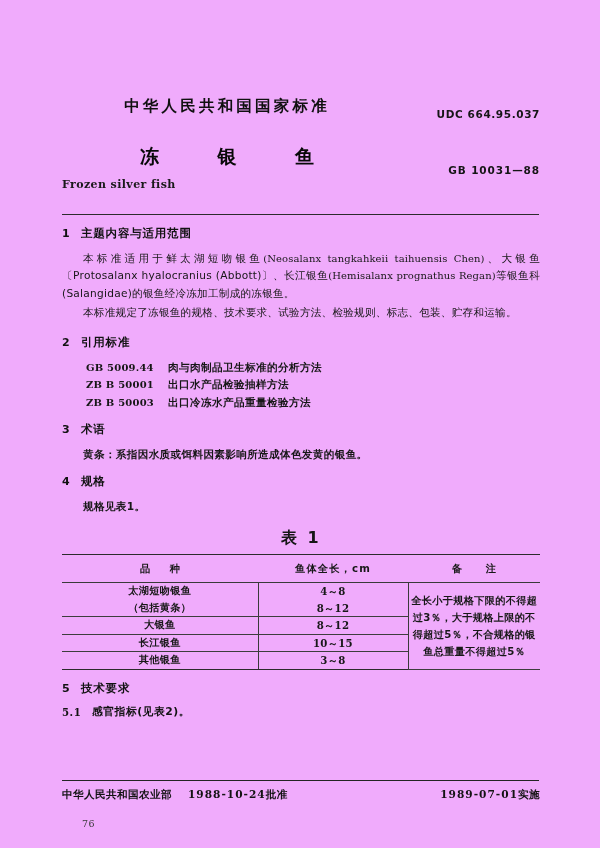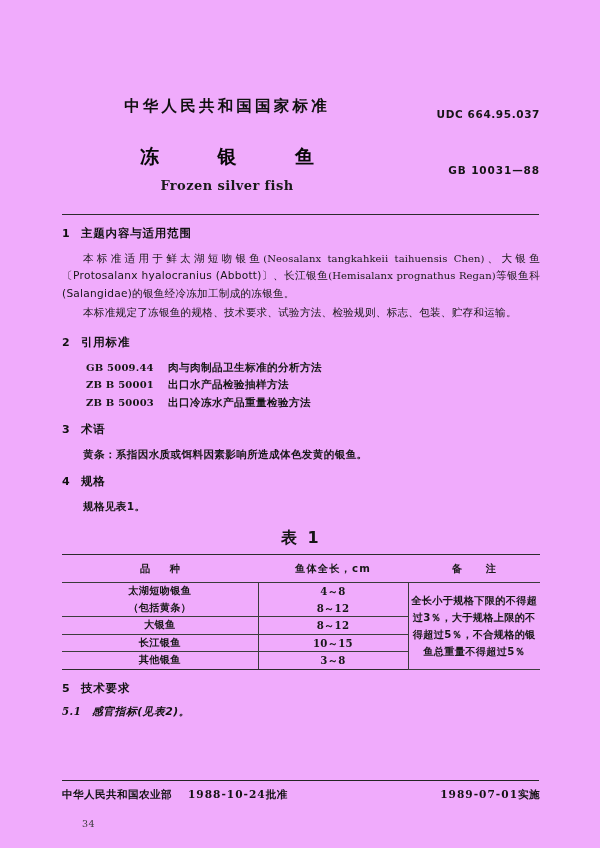--- a/index.html
+++ b/index.html
@@ -76,22 +76,21 @@
     font-weight: bold;
     letter-spacing: 0.9px;
     color: #151515;
     white-space: nowrap;
   }
   .doc-title-en {
     position: absolute;
     left: 0;
     top: 82px;
     width: 330px;
-    text-align: center;
-    font-size: 13px;
+    font-size: 11px;
     font-weight: bold;
     font-family: "DejaVu Serif", "Liberation Serif", serif;
     letter-spacing: 0.4px;
     color: #1a1a1a;
     white-space: nowrap;
   }
 
   
   .rule {
     position: absolute;
@@ -170,26 +169,25 @@
     padding-left: 21px;
     font-size: 10.6px;
     line-height: 16.4px;
     letter-spacing: 0.35px;
     color: #171717;
     font-weight: bold;
   }
 
   .sub-head {
     display: flex;
-    align-items: flex-start;
+    align-items: center;
     font-size: 10.8px;
     font-weight: bold;
     letter-spacing: 0.5px;
     color: #131313;
-    font-style: italic;
   }
   .sub-head .snum {
     width: 30px;
     flex: 0 0 30px;
     font-family: "DejaVu Serif", "Liberation Serif", serif;
     font-size: 10.2px;
   }
 
   
   .tbl-wrap { margin-top: 14px; }
@@ -390,15 +388,15 @@
 
   <div class="footer">
     <div class="approve">
       <span>中华人民共和国农业部</span><span class="dt">1988-10-24</span><span>批准</span>
     </div>
     <div class="effect">
       <span class="dt">1989-07-01</span><span>实施</span>
     </div>
   </div>
 
-  <div class="page-num">34</div>
+  <div class="page-num">76</div>
 
 </div>
 
 </body></html>

